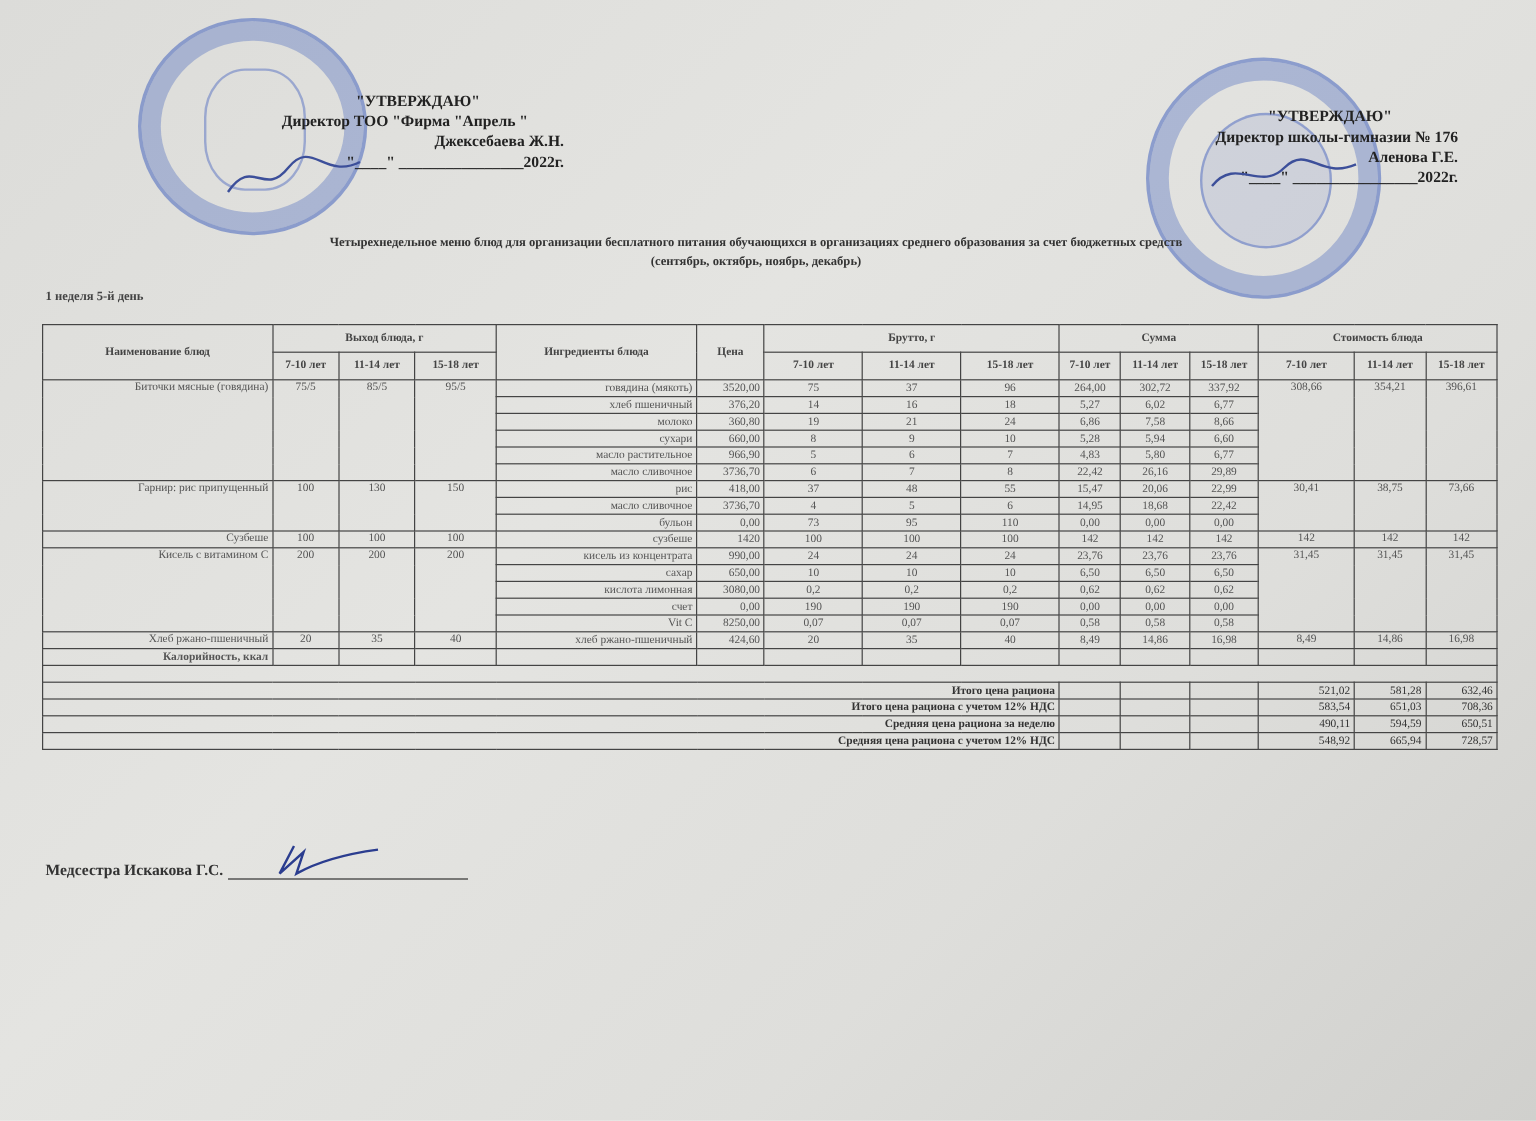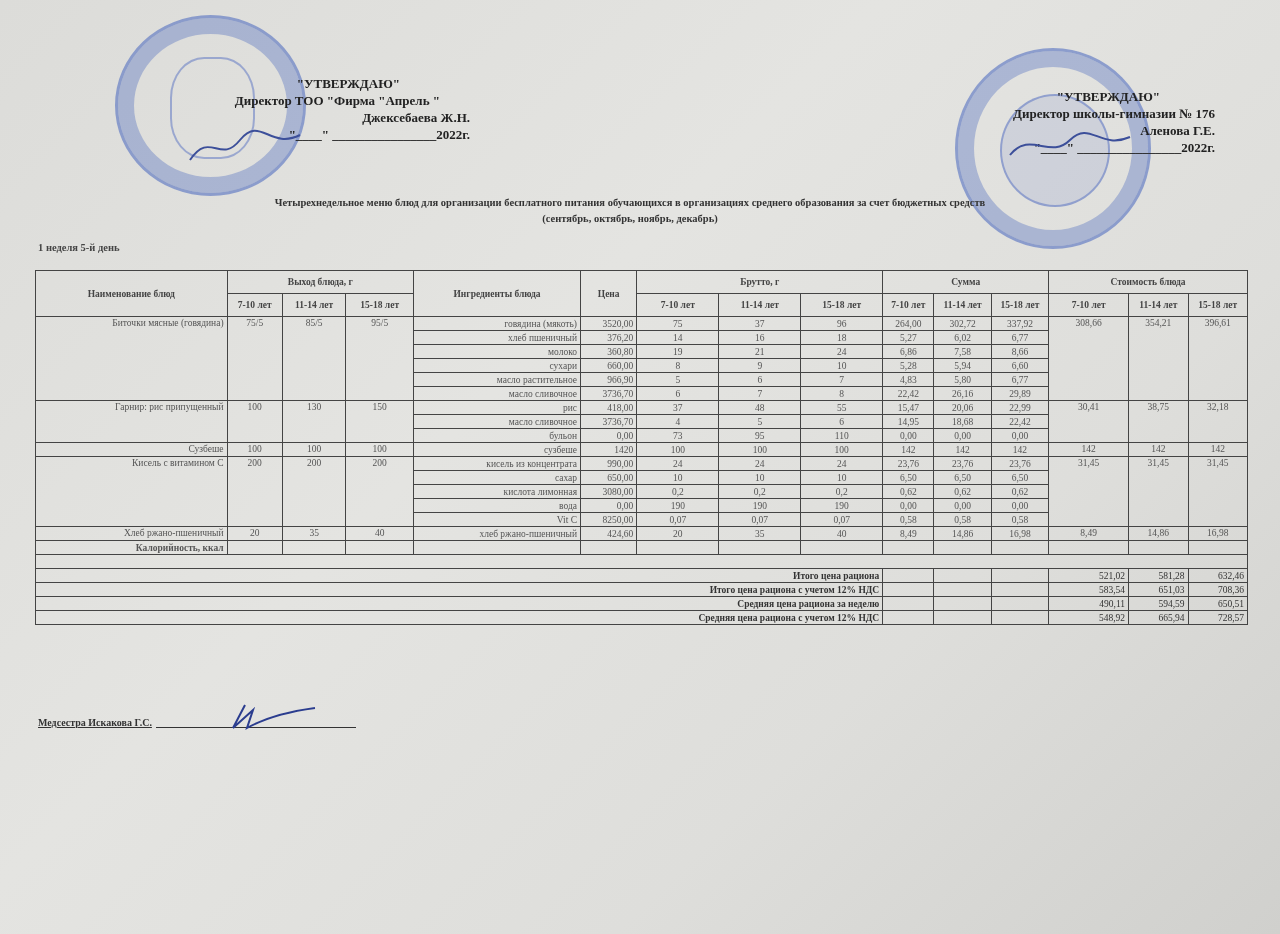--- a/index.html
+++ b/index.html
@@ -42,21 +42,21 @@
     border:1px solid #444; padding:0 3px; height:13px; line-height:12px;
     overflow:hidden; white-space:nowrap;
   }
   table.menu th { font-weight:bold; color:#444; font-size:9.5px; text-align:center; height:22px; }
   .c { text-align:center; }
   .r { text-align:right; }
   .l { text-align:right; }
   .it { font-weight:bold; color:#333; }
   .blank { height:14px; }
   .nurse {
-    position:absolute; left:38px; top:717px; font-size:10px; font-weight:bold; color:#333;text-decoration:underline;
+    position:absolute; left:38px; top:717px; font-size:13px; font-weight:bold; color:#333;
   }
   .nurse .sig-line { display:inline-block; width:200px; border-bottom:1px solid #333; margin-left:4px; vertical-align:bottom; }
   .sig {
     position:absolute; stroke:#2b3d8f; fill:none; stroke-width:2;
   }
 </style>
 </head>
 <body>
 
 <div class="stamp stamp-left">
@@ -213,21 +213,21 @@
         <td class="l">рис</td>
         <td class="r">418,00</td>
         <td class="c">37</td>
         <td class="c">48</td>
         <td class="c">55</td>
         <td class="c">15,47</td>
         <td class="c">20,06</td>
         <td class="c">22,99</td>
         <td class="c" rowspan="3" style="vertical-align:top">30,41</td>
         <td class="c" rowspan="3" style="vertical-align:top">38,75</td>
-        <td class="c" rowspan="3" style="vertical-align:top">32,18</td>
+        <td class="c" rowspan="3" style="vertical-align:top">73,66</td>
       </tr>
       <tr>
         <td class="l">масло сливочное</td>
         <td class="r">3736,70</td>
         <td class="c">4</td>
         <td class="c">5</td>
         <td class="c">6</td>
         <td class="c">14,95</td>
         <td class="c">18,68</td>
         <td class="c">22,42</td>
@@ -290,21 +290,21 @@
         <td class="l">кислота лимонная</td>
         <td class="r">3080,00</td>
         <td class="c">0,2</td>
         <td class="c">0,2</td>
         <td class="c">0,2</td>
         <td class="c">0,62</td>
         <td class="c">0,62</td>
         <td class="c">0,62</td>
       </tr>
       <tr>
-        <td class="l">вода</td>
+        <td class="l">счет</td>
         <td class="r">0,00</td>
         <td class="c">190</td>
         <td class="c">190</td>
         <td class="c">190</td>
         <td class="c">0,00</td>
         <td class="c">0,00</td>
         <td class="c">0,00</td>
       </tr>
       <tr>
         <td class="l">Vit C</td>

